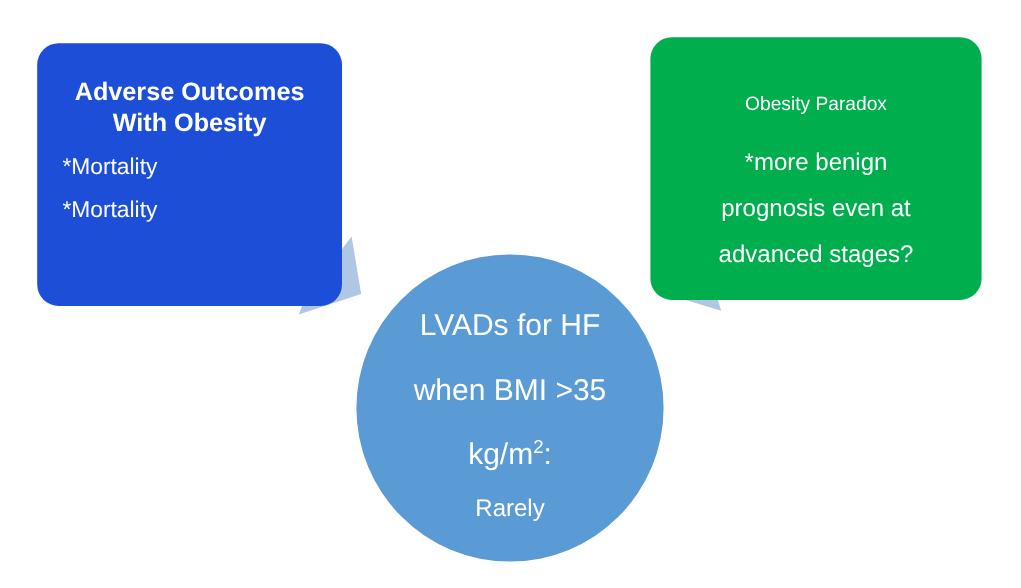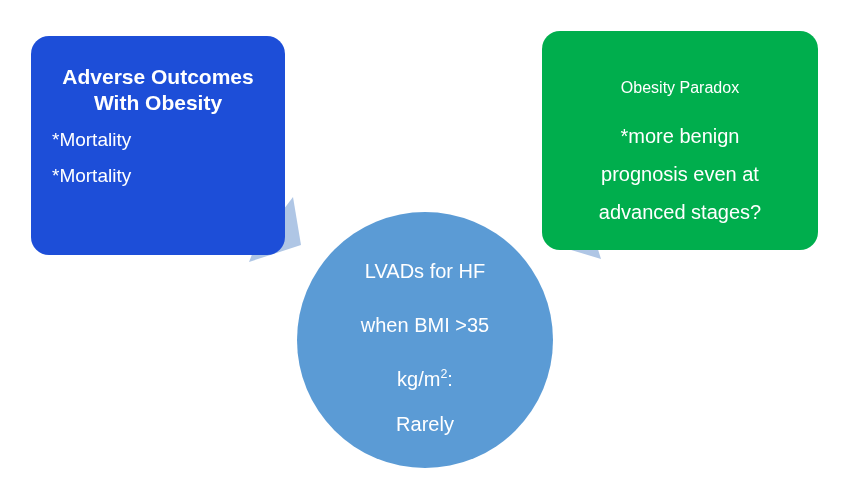--- a/index.html
+++ b/index.html
@@ -109,21 +109,21 @@
     border-radius: 50%;
     background: #5b9bd5;
     z-index: 3;
     display: flex;
     flex-direction: column;
     align-items: center;
     justify-content: center;
     color: #ffffff;
   }
   .circle-text {
-    font-size: 20px;
+    font-size: 25px;
     line-height: 27px;
     text-align: center;
     white-space: pre-line;
     margin: 0;
   }
   .circle-answer {
     font-size: 20px;
     line-height: 27px;
     text-align: center;
     margin: 18px 0 12px 0;

